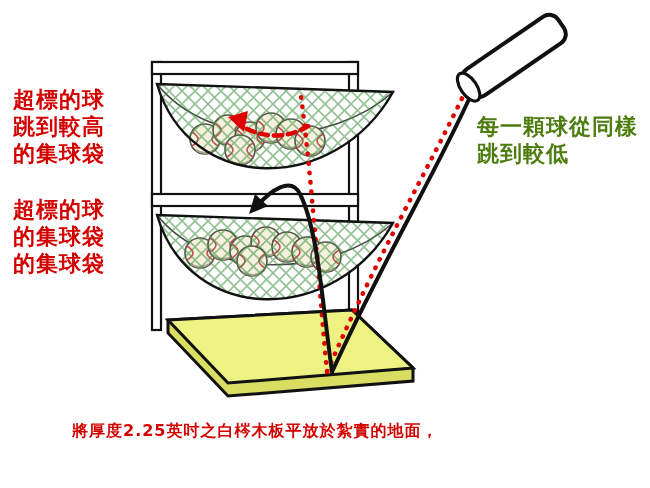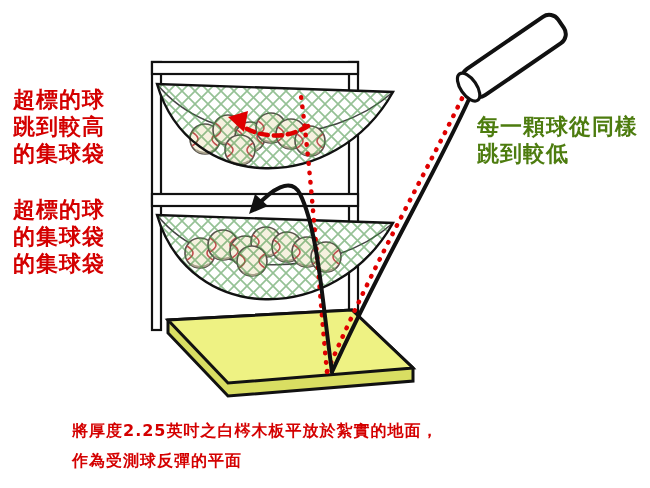--- a/index.html
+++ b/index.html
@@ -110,16 +110,15 @@
     <div>的集球袋</div>
   </div>
 
   <div class="cap dark side" style="left:477px; top:113px;">
     <div>每一顆球從同樣</div>
     <div>跳到較低</div>
   </div>
 
   <div class="cap red bottom" style="left:72px; top:416px;">
     <div>將厚度2.25英吋之白梣木板平放於紮實的地面，</div>
-    <div>作為受測球反彈的平面</div>
   </div>
 
 </div>
 
 </body></html>

